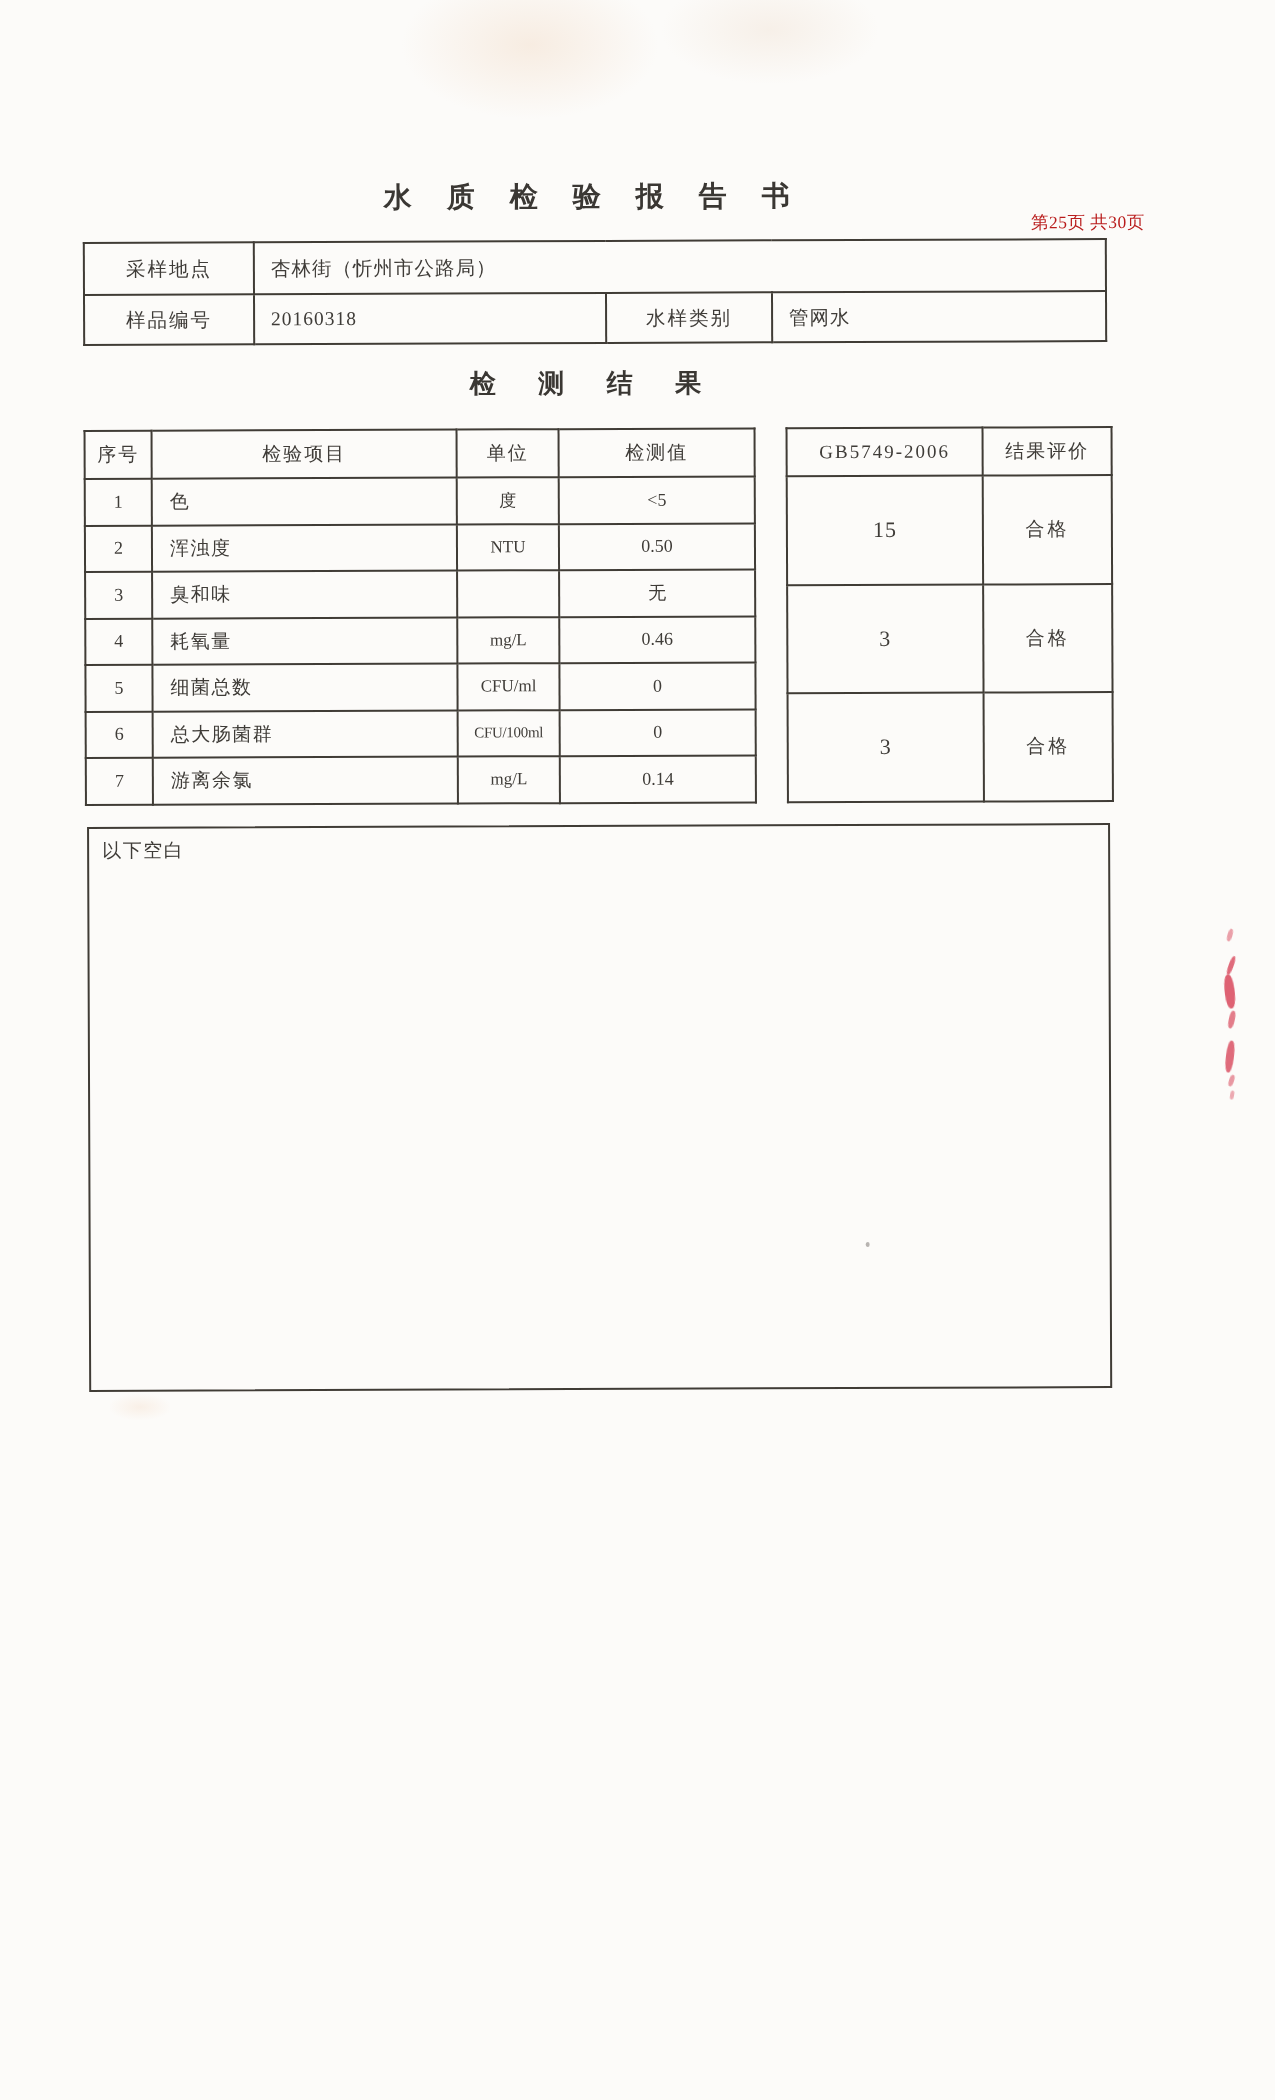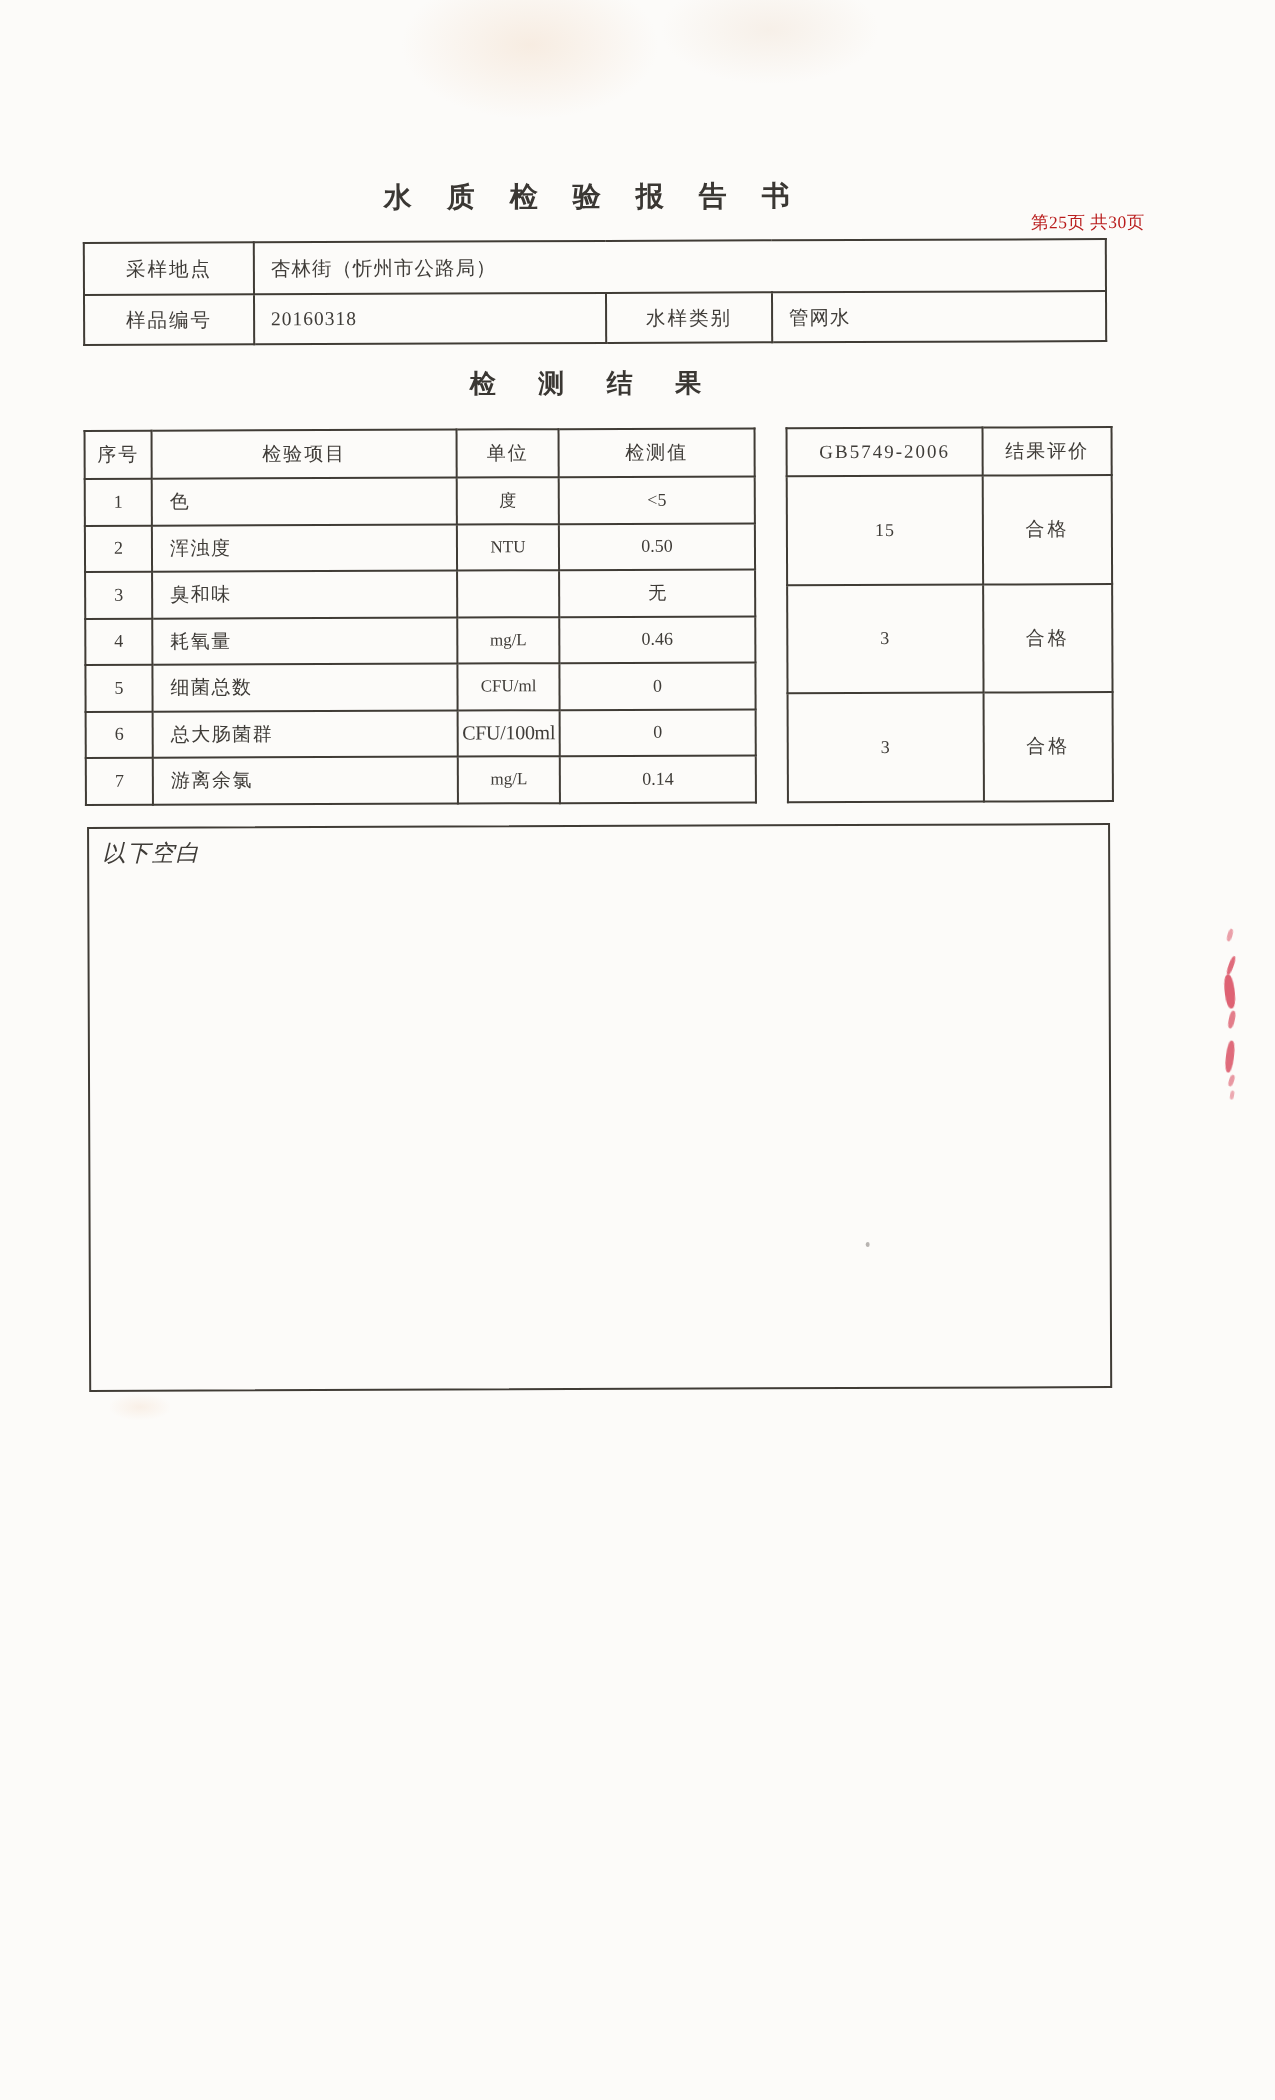--- a/index.html
+++ b/index.html
@@ -53,32 +53,32 @@
   .results { position:absolute; left:85px; top:428px; width:1025px; display:flex; }
   .tbl thead th { height:46px; font-size:19px; letter-spacing:2px; }
   .tbl tbody td { height:44.5px; }
   .tbl-left  { width:670px; }
   .tbl-right { width:325px; margin-left:30px; }
 
   .c-no   { text-align:center; font-size:18px; }
   .c-item { text-align:left; padding-left:17px; font-size:19px; letter-spacing:1.5px; }
   .c-unit { text-align:center; font-size:17px; }
   .c-val  { text-align:center; font-size:18px; }
-  .c-std  { text-align:center; font-size:18px; letter-spacing:1px; }
+  .c-std  { text-align:center; font-size:22px; letter-spacing:1px; }
   .c-eval { text-align:center; font-size:19px; letter-spacing:3px; }
-  .tbl-left tbody tr:nth-child(6) .c-unit { font-size:20px; letter-spacing:-0.3px;border-radius:17px; }
+  .tbl-left tbody tr:nth-child(6) .c-unit { font-size:15px; letter-spacing:-0.3px;border-radius:17px; }
   .tbl-right tbody tr:nth-child(7) .c-std { font-size:17px; letter-spacing:0; }
 
   .blank-box {
     position:absolute; left:87px; top:825px; width:1019px; height:561px;
     border:2px solid #403c36;
   }
   .blank-note {
     display:inline-block; margin:9px 0 0 13px;
-    font-size:23px; letter-spacing:1.5px;font-style:italic;
+    font-size:19px; letter-spacing:1.5px;
   }
 
   
   .red-marks { position:absolute; left:1215px; top:925px; width:40px; height:190px; }
   .rm { position:absolute; display:block; background:#d9485c;
         border-radius:45%; filter:blur(0.7px); }
   .rm1 { left:12px; top:6px;   width:5px;  height:13px; transform:rotate(16deg); opacity:.5; }
   .rm2 { left:13px; top:33px;  width:5px;  height:20px; transform:rotate(20deg); opacity:.8; }
   .rm3 { left:9px;  top:52px;  width:10px; height:34px; transform:rotate(-6deg); opacity:.85; }
   .rm4 { left:13px; top:88px;  width:6px;  height:18px; transform:rotate(12deg); opacity:.7; }

